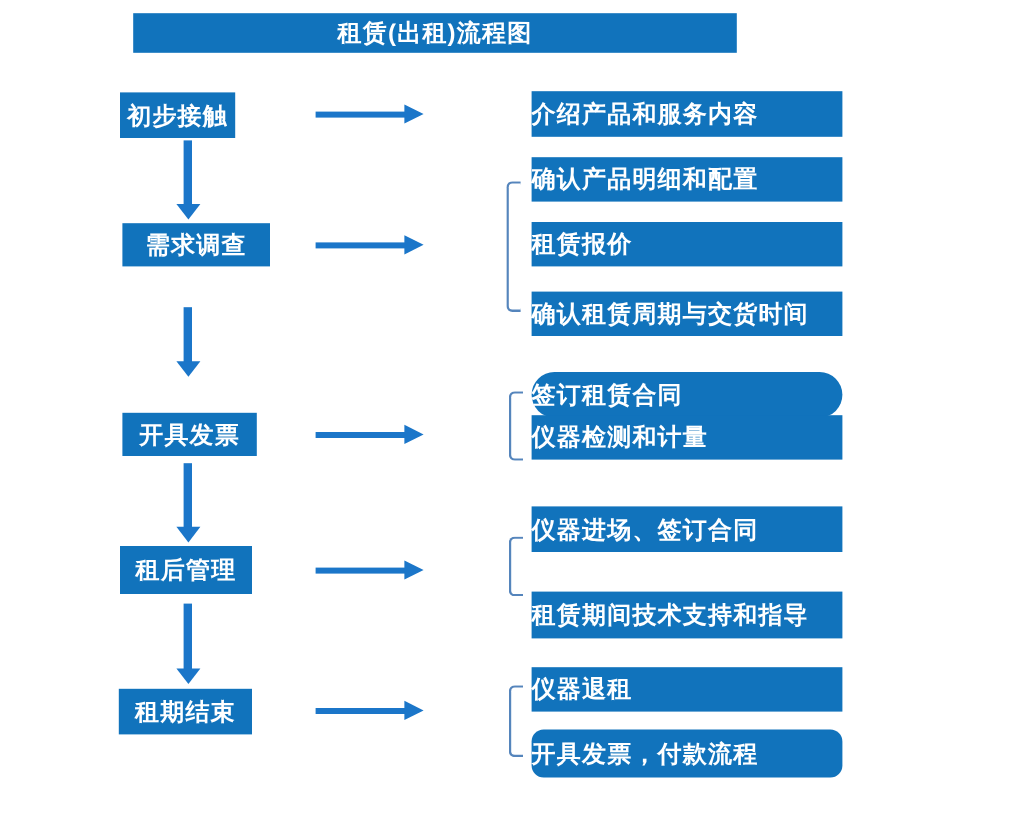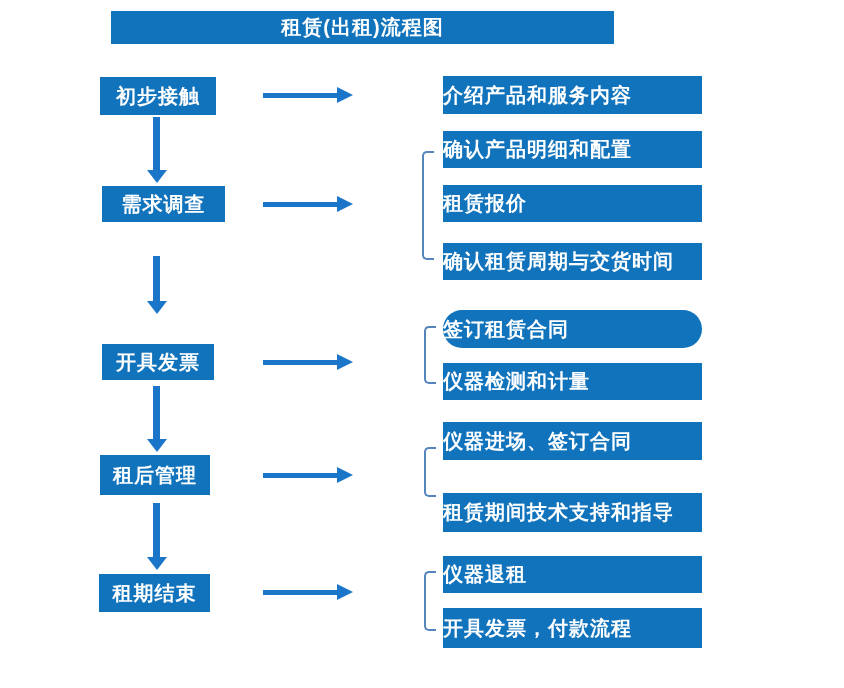--- a/index.html
+++ b/index.html
@@ -41,21 +41,21 @@
     width:12px;
     border-left:2px solid #5585BC;border-top:2px solid #5585BC;border-bottom:2px solid #5585BC;
     border-radius:5px 0 0 5px;
   }
 </style>
 </head>
 <body>
 
 <div class="abs bluebox title-bar">租赁(出租)流程图</div>
 
-<div class="abs bluebox step-box" style="left:100px;top:77px;width:116px;height:38px;">初步接触</div>
+<div class="abs bluebox step-box" style="left:100px;top:77px;width:96px;height:38px;">初步接触</div>
 <div class="abs bluebox step-box" style="left:102px;top:186px;width:123px;height:36px;">需求调查</div>
 <div class="abs bluebox step-box" style="left:102px;top:344px;width:112px;height:36px;">开具发票</div>
 <div class="abs bluebox step-box" style="left:100px;top:455px;width:110px;height:40px;">租后管理</div>
 <div class="abs bluebox step-box" style="left:99px;top:574px;width:111px;height:38px;">租期结束</div>
 
 <div class="abs v-arrow" style="left:147px;top:117px;height:66px;">
   <div class="shaft"></div>
   <div class="head"></div>
 </div>
 <div class="abs v-arrow" style="left:147px;top:256px;height:58px;">
@@ -97,19 +97,19 @@
 <div class="abs bracket" style="left:424px;top:447px;height:50px;"></div>
 <div class="abs bracket" style="left:424px;top:571px;height:60px;"></div>
 
 <div class="abs bluebox detail-box" style="top:76px;height:38px;">介绍产品和服务内容</div>
 
 <div class="abs bluebox detail-box" style="top:131px;height:37px;">确认产品明细和配置</div>
 <div class="abs bluebox detail-box" style="top:185px;height:37px;">租赁报价</div>
 <div class="abs bluebox detail-box" style="top:243px;height:37px;">确认租赁周期与交货时间</div>
 
 <div class="abs bluebox detail-box" style="top:310px;height:38px;border-radius:19px;">签订租赁合同</div>
-<div class="abs bluebox detail-box" style="top:363px;height:37px;">仪器检测和计量</div>
+<div class="abs bluebox detail-box" style="top:346px;height:37px;">仪器检测和计量</div>
 
 <div class="abs bluebox detail-box" style="top:422px;height:38px;">仪器进场、签订合同</div>
 <div class="abs bluebox detail-box" style="top:493px;height:39px;">租赁期间技术支持和指导</div>
 
 <div class="abs bluebox detail-box" style="top:556px;height:37px;">仪器退租</div>
-<div class="abs bluebox detail-box" style="top:608px;height:40px;">开具发票，付款流程</div>
+<div class="abs bluebox detail-box" style="top:608px;height:40px;border-radius:10px;">开具发票，付款流程</div>
 
 </body></html>

